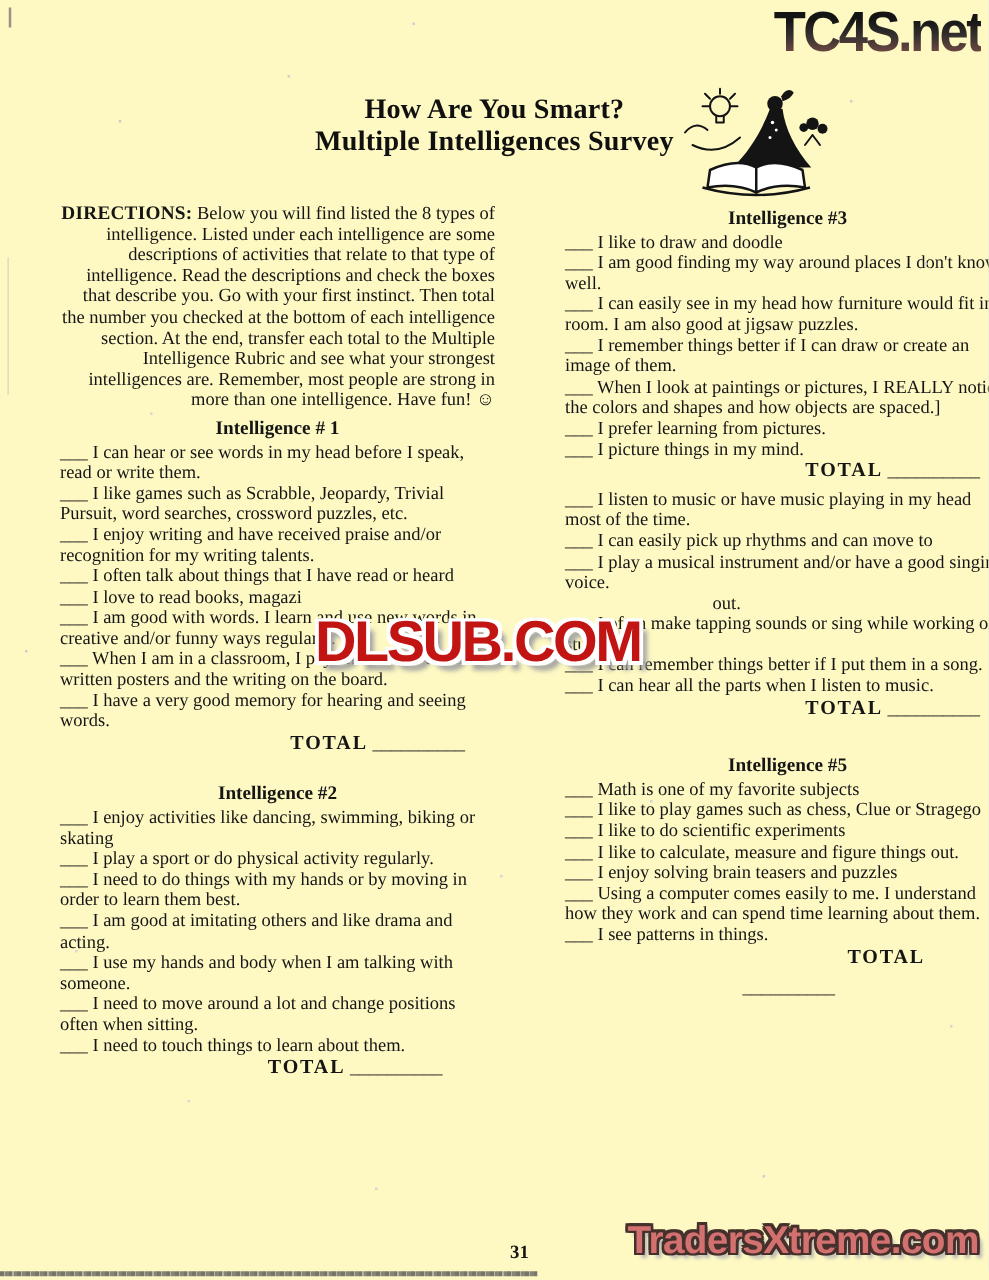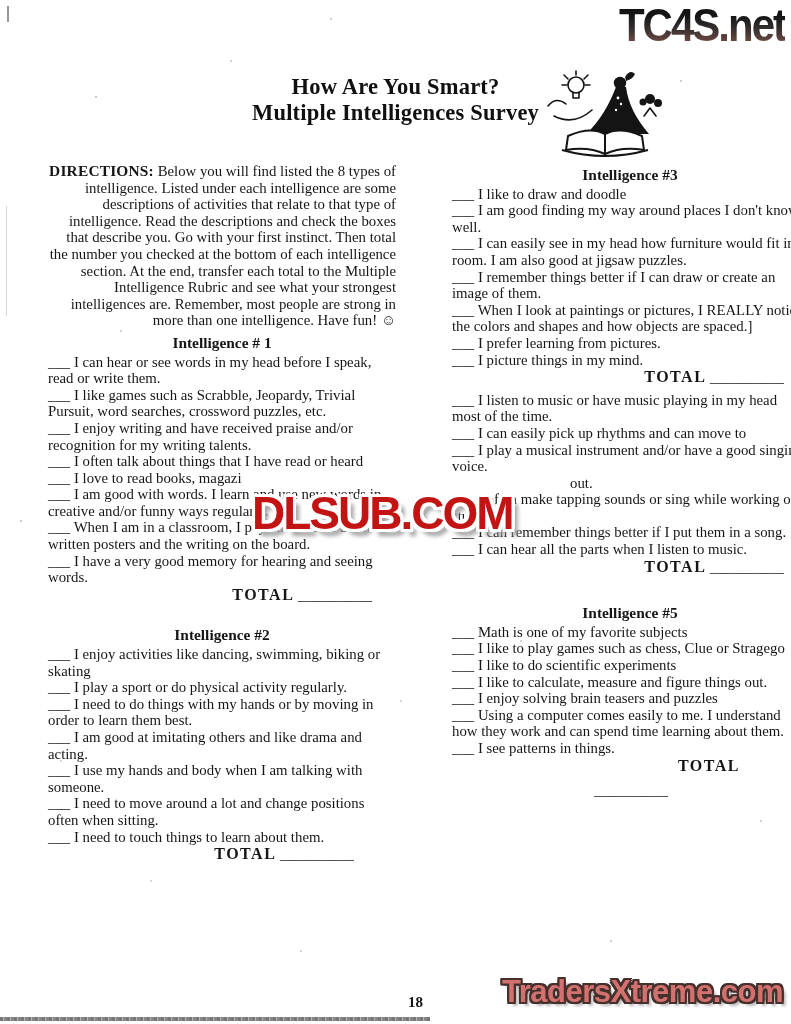--- a/index.html
+++ b/index.html
@@ -1,16 +1,16 @@
 <!DOCTYPE html>
 <html><head>
 <meta charset="utf-8">
 <style>
   html,body{margin:0;padding:0;background:#e8e8e8;}
-  .page{position:relative;width:791px;height:1024px;background:#ffffff;overflow:hidden;
+  .page{position:relative;width:791px;height:1024px;background:#fef9c3;overflow:hidden;
         font-family:"Liberation Serif",serif;color:#151515;}
   
   .wm-tc4s{position:absolute;top:0px;right:6px;
            font-family:"Liberation Sans",sans-serif;font-weight:bold;font-size:42px;
            letter-spacing:-2px;transform:scaleY(1.08);transform-origin:top;
            background:linear-gradient(#141414 30%,#35302f 55%,#8a554b 95%);
            -webkit-background-clip:text;background-clip:text;color:transparent;}
   
   .title{position:absolute;top:74px;left:0;width:791px;text-align:center;
          font-weight:bold;font-size:22.5px;line-height:1.17;letter-spacing:.2px;color:#101010;}
@@ -162,20 +162,20 @@
         <p class="item"><span class="blank">___</span> I enjoy solving brain teasers and puzzles</p>
         <p class="item"><span class="blank">___</span> Using a computer comes easily to me.  I understand how they work and can spend time learning about them.</p>
         <p class="item"><span class="blank">___</span> I see patterns in things.</p>
         <div class="total-row"><span class="total-label">TOTAL</span></div>
         <div class="total-underline total-blank">__________</div>
       </div>
     </div>
 
   <div class="wm-dlsub">DLSUB.COM</div>
   <div class="wm-traders">TradersXtreme.com</div>
-  <div class="pagenum">18</div>
+  <div class="pagenum">31</div>
 
   <div class="scan-strip"></div>
   <div class="mark-a"></div>
   <div class="mark-b"></div>
   <div class="specks"></div>
 
 </div>
 
 </body></html>

